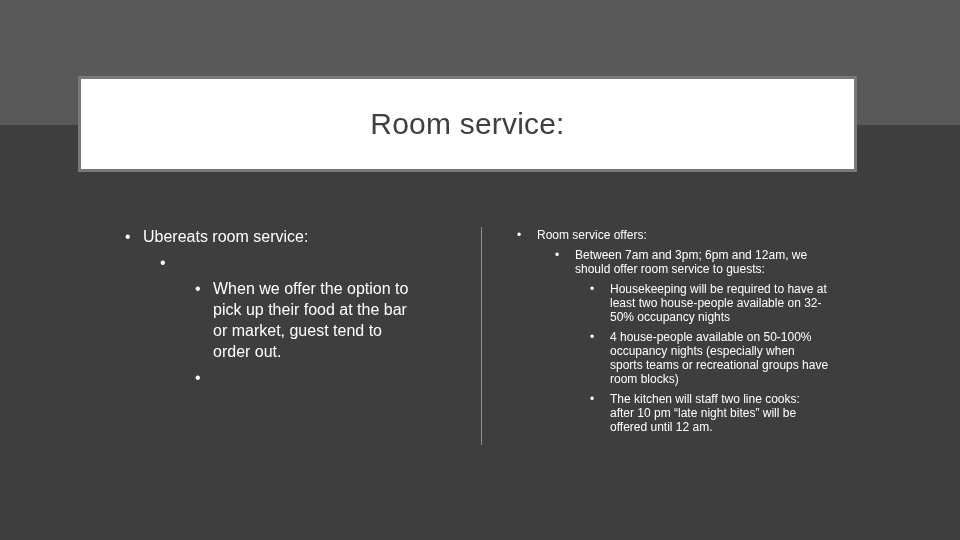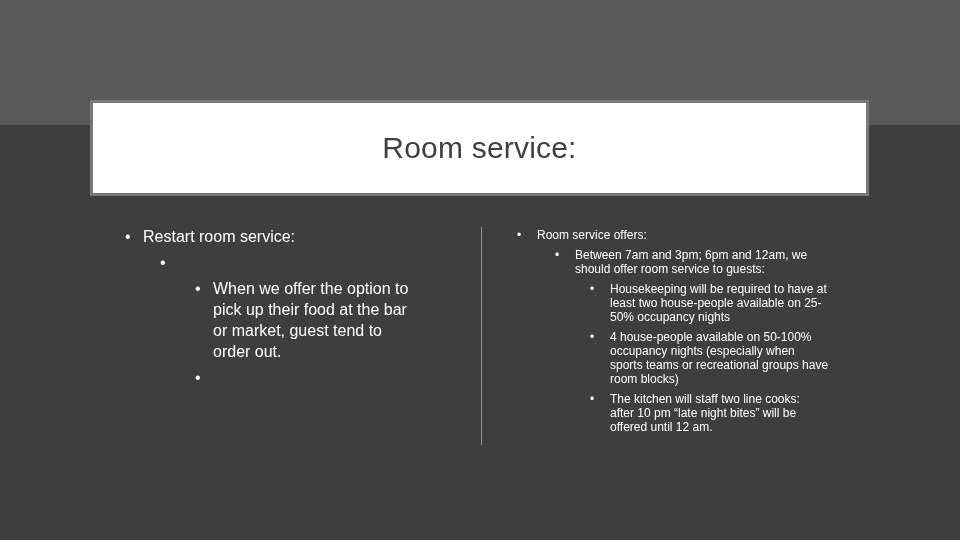--- a/index.html
+++ b/index.html
@@ -19,30 +19,29 @@
   .top-band {
     position: absolute;
     left: 0;
     top: 0;
     width: 960px;
     height: 125px;
     background: #595959;
   }
   .title-box {
     position: absolute;
-    left: 90px;
+    left: 78px;
     top: 76px;
     width: 773px;
     height: 90px;
     background: #ffffff;
     border: 3px solid #797979;
     display: flex;
     align-items: center;
     justify-content: center;
-    margin-top: 24px;
   }
   .title {
     margin: 0;
     font-size: 30px;
     font-weight: 400;
     color: #404040;
     letter-spacing: 0.2px;
   }
   .col {
     position: absolute;
@@ -96,21 +95,21 @@
 
   <div class="top-band"></div>
 
   <div class="title-box">
     <h1 class="title">Room service:</h1>
   </div>
 
   <div class="col col-left">
     <div class="bullet-item lvl1">
       <span class="dot">•</span>
-      <span class="txt">Restart room service:</span>
+      <span class="txt">Ubereats room service:</span>
     </div>
     <div class="bullet-item lvl2">
       <span class="dot">•</span>
     </div>
     <div class="bullet-item lvl3">
       <span class="dot">•</span>
       <span class="txt">When we offer the option to
 pick up their food at the bar
 or market, guest tend to
 order out.</span>
@@ -128,21 +127,21 @@
       <span class="txt">Room service offers:</span>
     </div>
     <div class="bullet-item lvl2">
       <span class="dot">•</span>
       <span class="txt">Between 7am and 3pm; 6pm and 12am, we
 should offer room service to guests:</span>
     </div>
     <div class="bullet-item lvl3">
       <span class="dot">•</span>
       <span class="txt">Housekeeping will be required to have at
-least two house-people available on 25-
+least two house-people available on 32-
 50% occupancy nights</span>
     </div>
     <div class="bullet-item lvl3">
       <span class="dot">•</span>
       <span class="txt">4 house-people available on 50-100%
 occupancy nights (especially when
 sports teams or recreational groups have
 room blocks)</span>
     </div>
     <div class="bullet-item lvl3">

